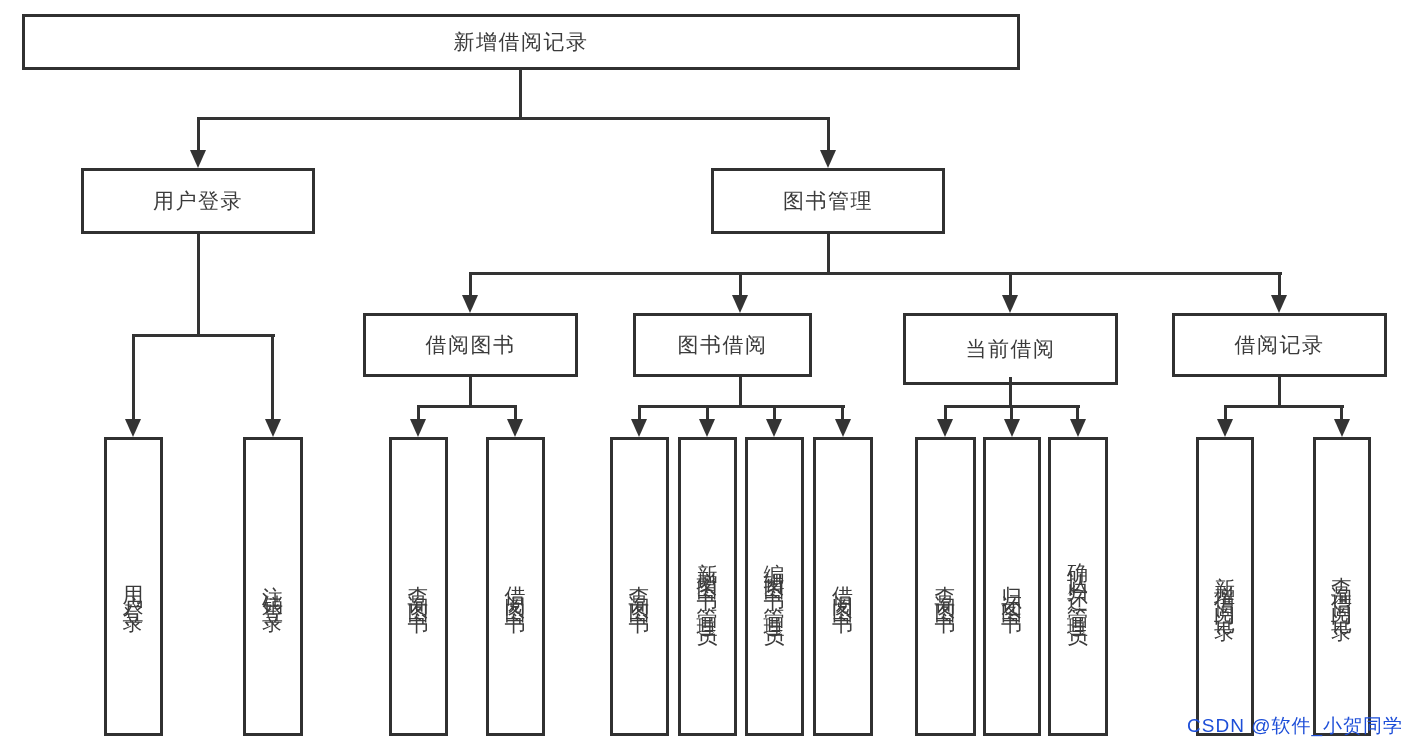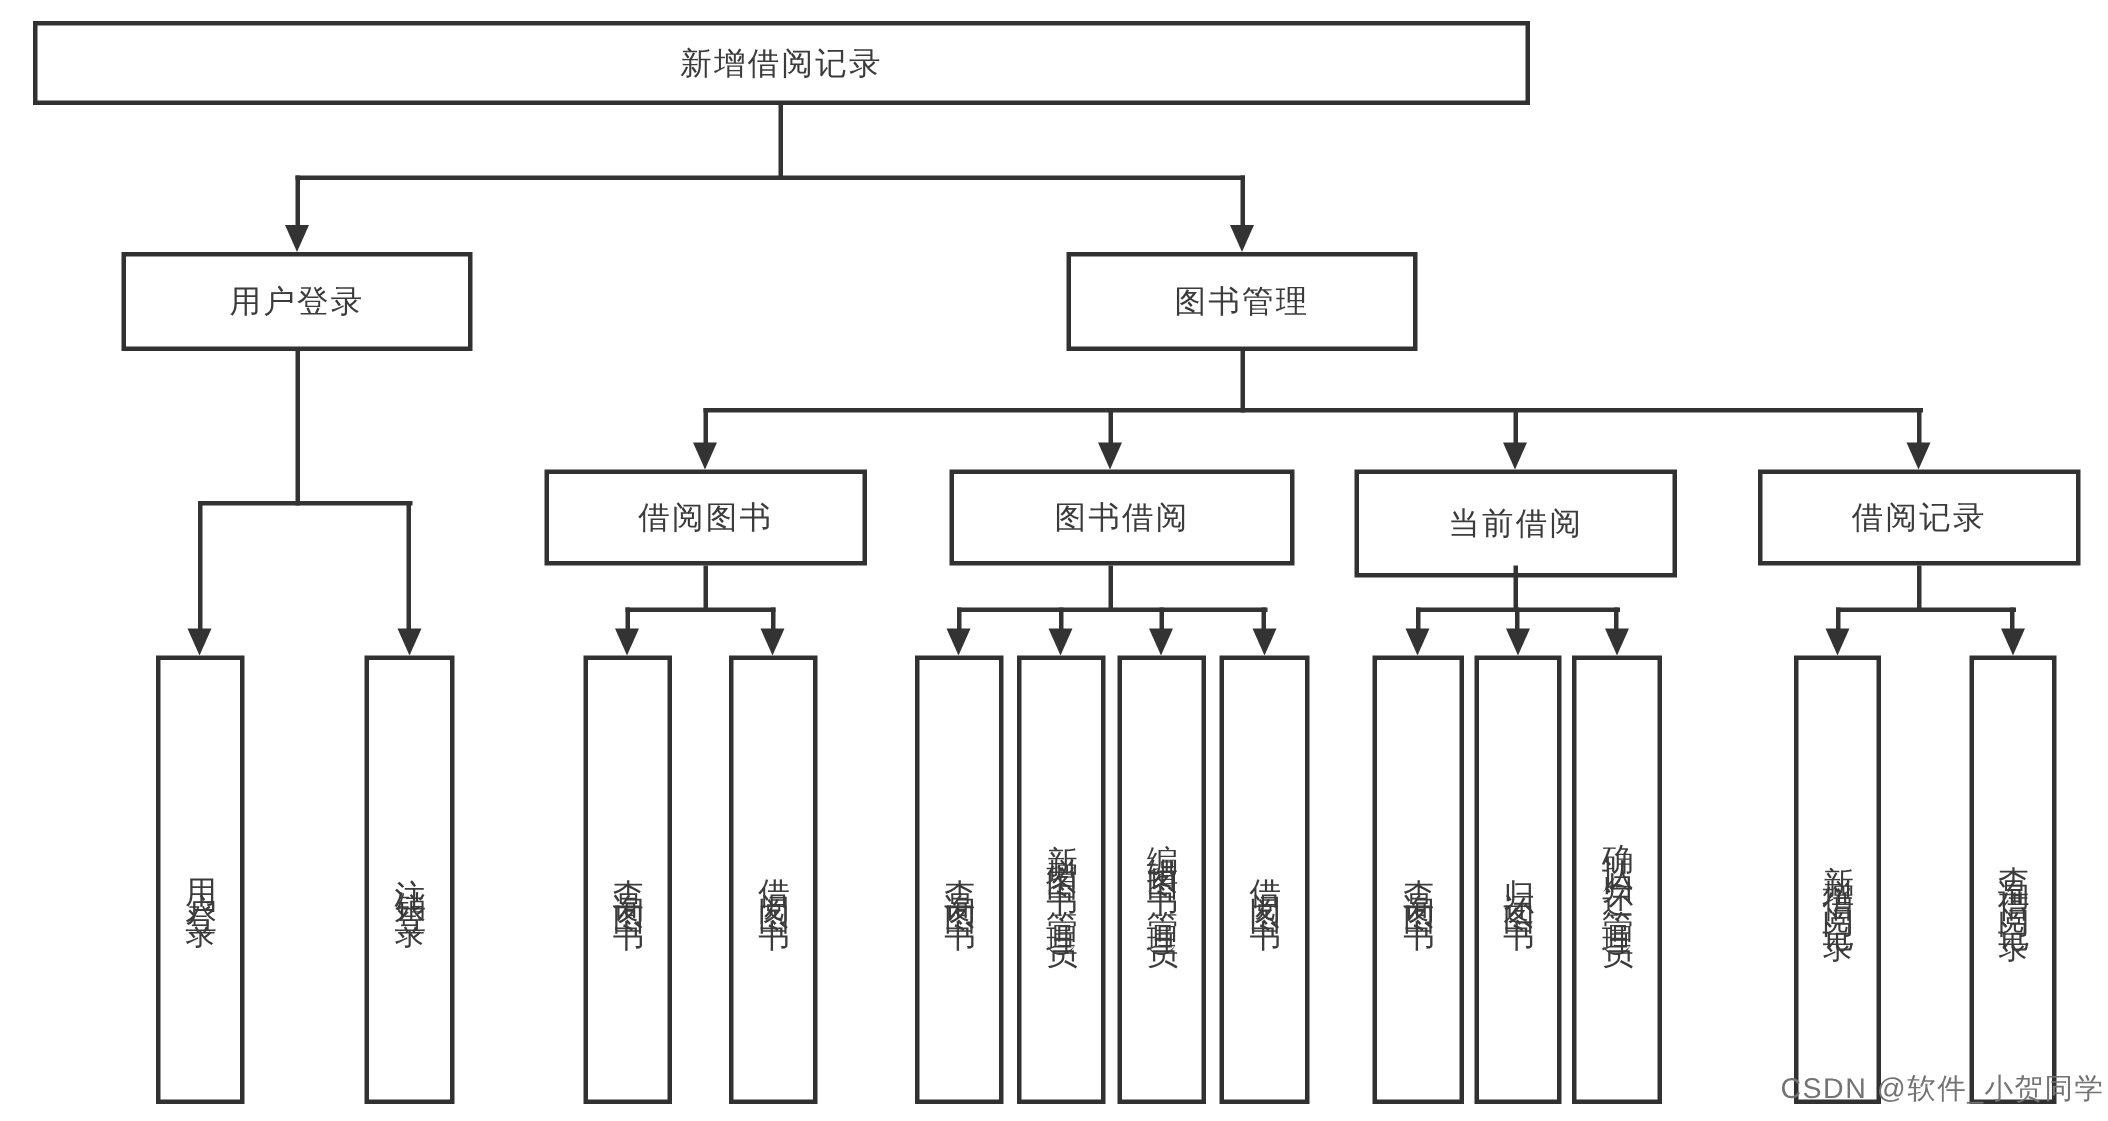--- a/index.html
+++ b/index.html
@@ -18,21 +18,21 @@
   }
   .hline,.vline{position:absolute;background:#333333;}
   .hline{height:3px;}
   .vline{width:3px;}
   .arrow{
     position:absolute;width:0;height:0;
     border-left:8px solid transparent;border-right:8px solid transparent;
     border-top:18px solid #333333;
   }
   .watermark{
-    position:absolute;right:2px;top:713px;font-size:19px;color:#737373;
+    position:absolute;right:2px;top:713px;font-size:19px;color:#1d4ed8;
     letter-spacing:1px;
   }
 </style>
 </head>
 <body>
 
 <div class="canvas">
 
   <div class="box" style="left:22px;top:14px;width:998px;height:56px">新增借阅记录</div>
 
@@ -58,21 +58,21 @@
   <div class="vline" style="left:469px;top:272px;height:26px"></div>
   <div class="arrow" style="left:462px;top:295px"></div>
   <div class="vline" style="left:739px;top:272px;height:26px"></div>
   <div class="arrow" style="left:732px;top:295px"></div>
   <div class="vline" style="left:1009px;top:272px;height:26px"></div>
   <div class="arrow" style="left:1002px;top:295px"></div>
   <div class="vline" style="left:1278px;top:272px;height:26px"></div>
   <div class="arrow" style="left:1271px;top:295px"></div>
 
   <div class="box" style="left:363px;top:313px;width:215px;height:64px">借阅图书</div>
-  <div class="box" style="left:633px;top:313px;width:230px;height:64px">图书借阅</div>
+  <div class="box" style="left:633px;top:313px;width:179px;height:64px">图书借阅</div>
   <div class="box" style="left:903px;top:313px;width:215px;height:72px">当前借阅</div>
   <div class="box" style="left:1172px;top:313px;width:215px;height:64px">借阅记录</div>
 
   <div class="vline" style="left:469px;top:377px;height:31px"></div>
   <div class="hline" style="left:417px;top:405px;width:100px"></div>
   <div class="vline" style="left:417px;top:405px;height:17px"></div>
   <div class="arrow" style="left:410px;top:419px"></div>
   <div class="vline" style="left:514px;top:405px;height:17px"></div>
   <div class="arrow" style="left:507px;top:419px"></div>
 

